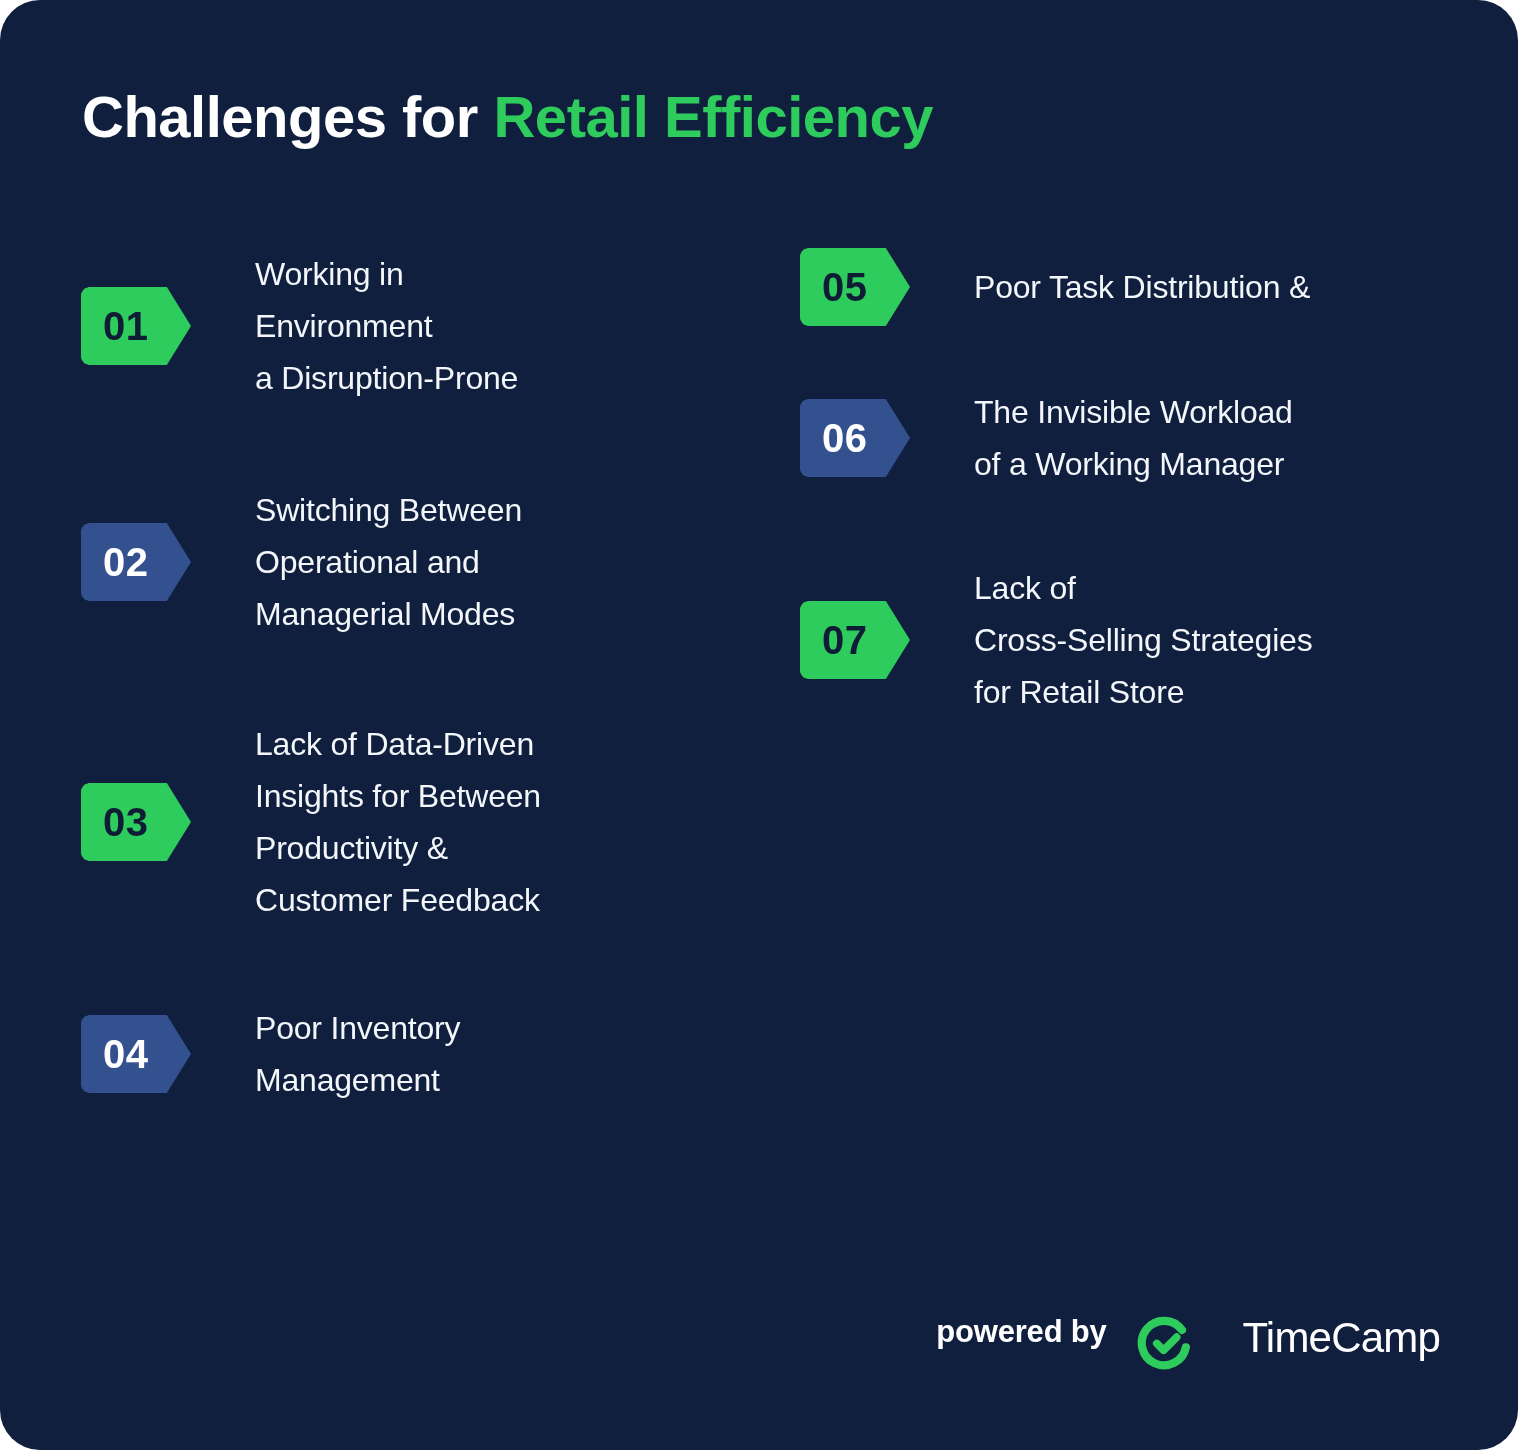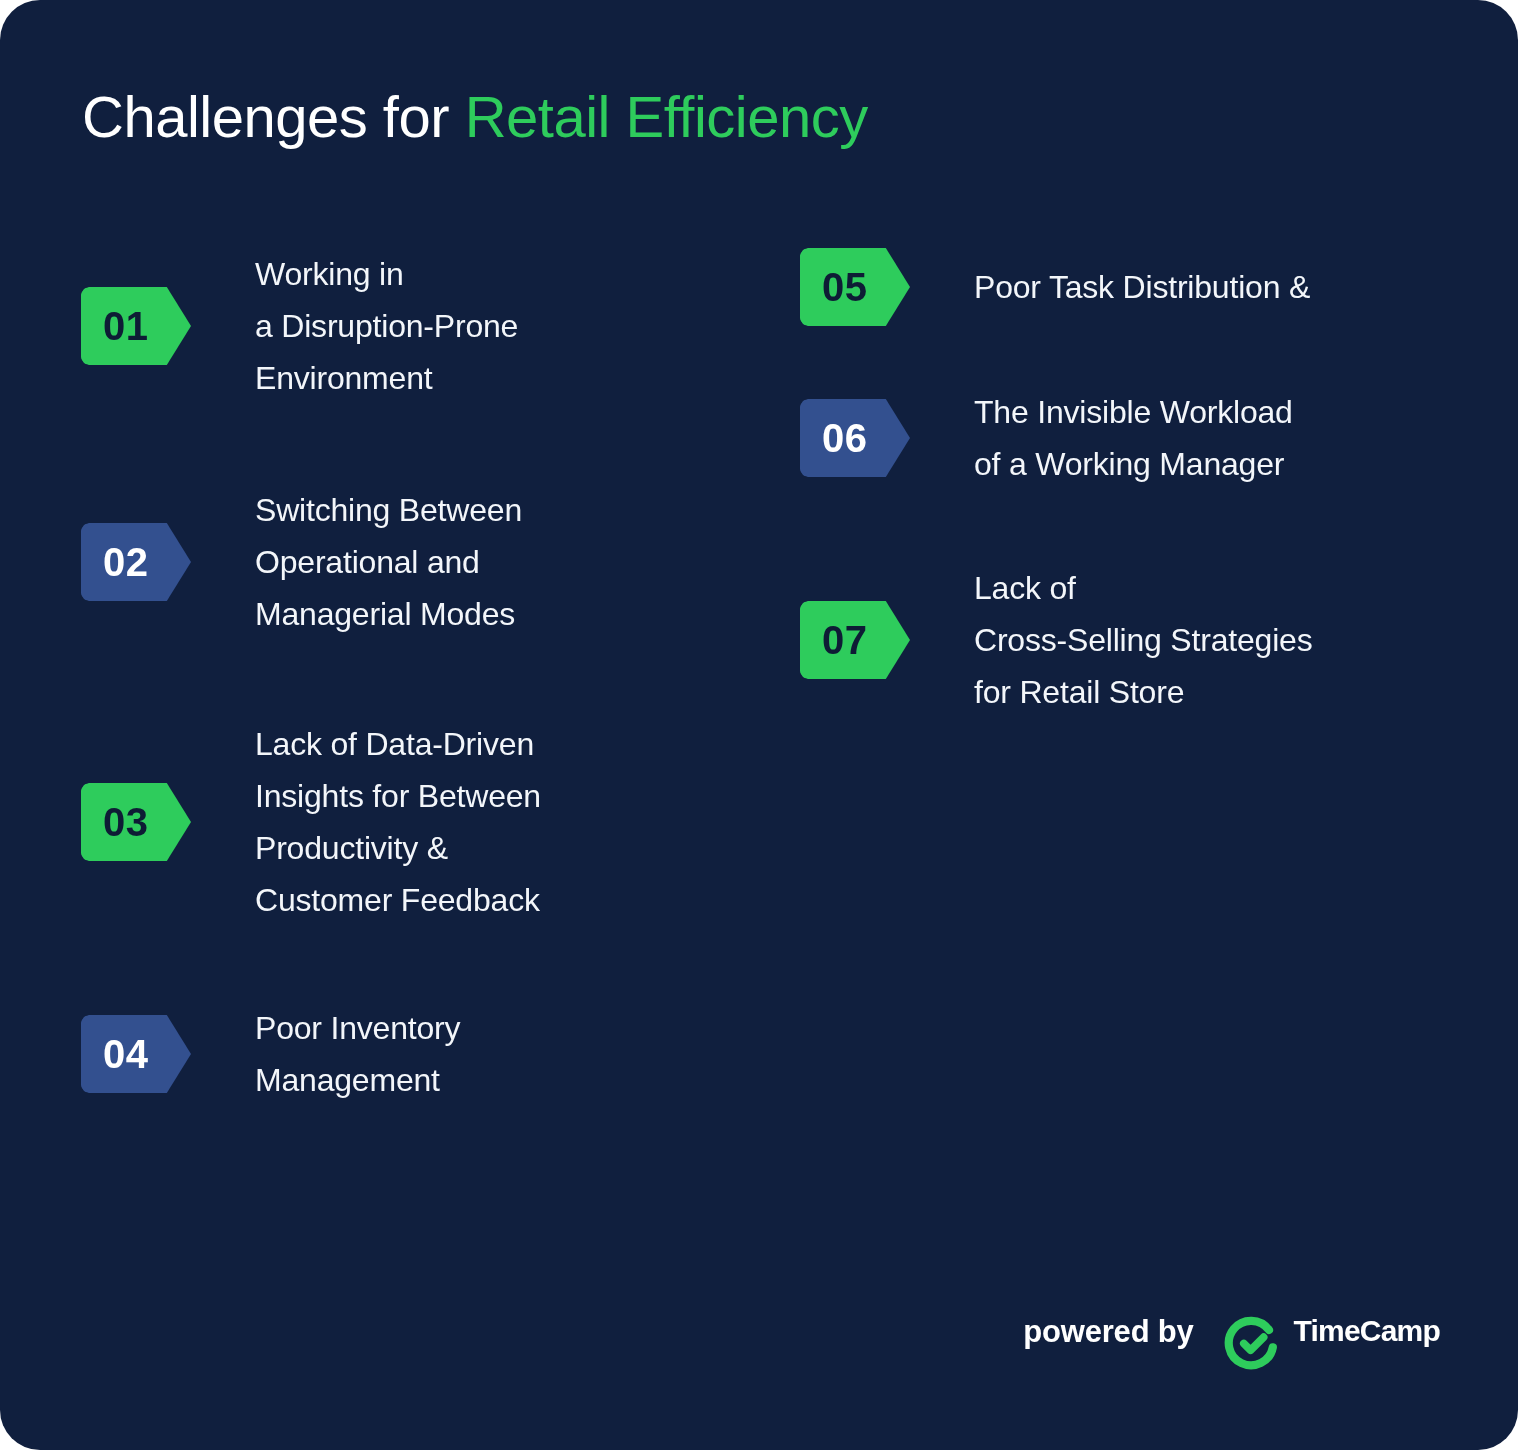--- a/index.html
+++ b/index.html
@@ -24,21 +24,21 @@
     background: #101f3e;
     border-radius: 40px;
     overflow: hidden;
   }
 
   .title {
     position: absolute;
     left: 82px;
     top: 84px;
     font-size: 58px;
-    font-weight: normal;
+    font-weight: bold;
     line-height: 1.15;
     letter-spacing: -0.5px;
     white-space: nowrap;
     color: #ffffff;
   }
   .title .accent { color: #2ECC5C; }
 
   .columns {
     position: absolute;
     left: 0;
@@ -111,24 +111,25 @@
     letter-spacing: -0.2px;
     margin-right: 30px;
   }
   .logo-mark {
     width: 58px;
     height: 58px;
     margin-right: 12px;
     display: block;
   }
   .logo-word {
-    font-size: 30px;
-    font-weight: bold;
+    font-size: 42px;
+    font-weight: normal;
     color: #ffffff;
     letter-spacing: -0.8px;
+    margin-left: 36px;
   }
 </style>
 </head>
 <body>
 
 <div class="card">
 
   <div class="title">
     <span>Challenges for </span><span class="accent">Retail Efficiency</span>
   </div>
@@ -136,22 +137,22 @@
   <div class="columns">
 
     <div class="col col-left">
 
       <div class="item gap-01">
         <div class="badge green">
           <span>01</span>
         </div>
         <div class="item-text">
           <span class="ln">Working in</span>
+          <span class="ln">Environment</span>
           <span class="ln">a Disruption-Prone</span>
-          <span class="ln">Environment</span>
         </div>
       </div>
 
       <div class="item gap-02">
         <div class="badge blue">
           <span>02</span>
         </div>
         <div class="item-text">
           <span class="ln">Switching Between</span>
           <span class="ln">Operational and</span>

